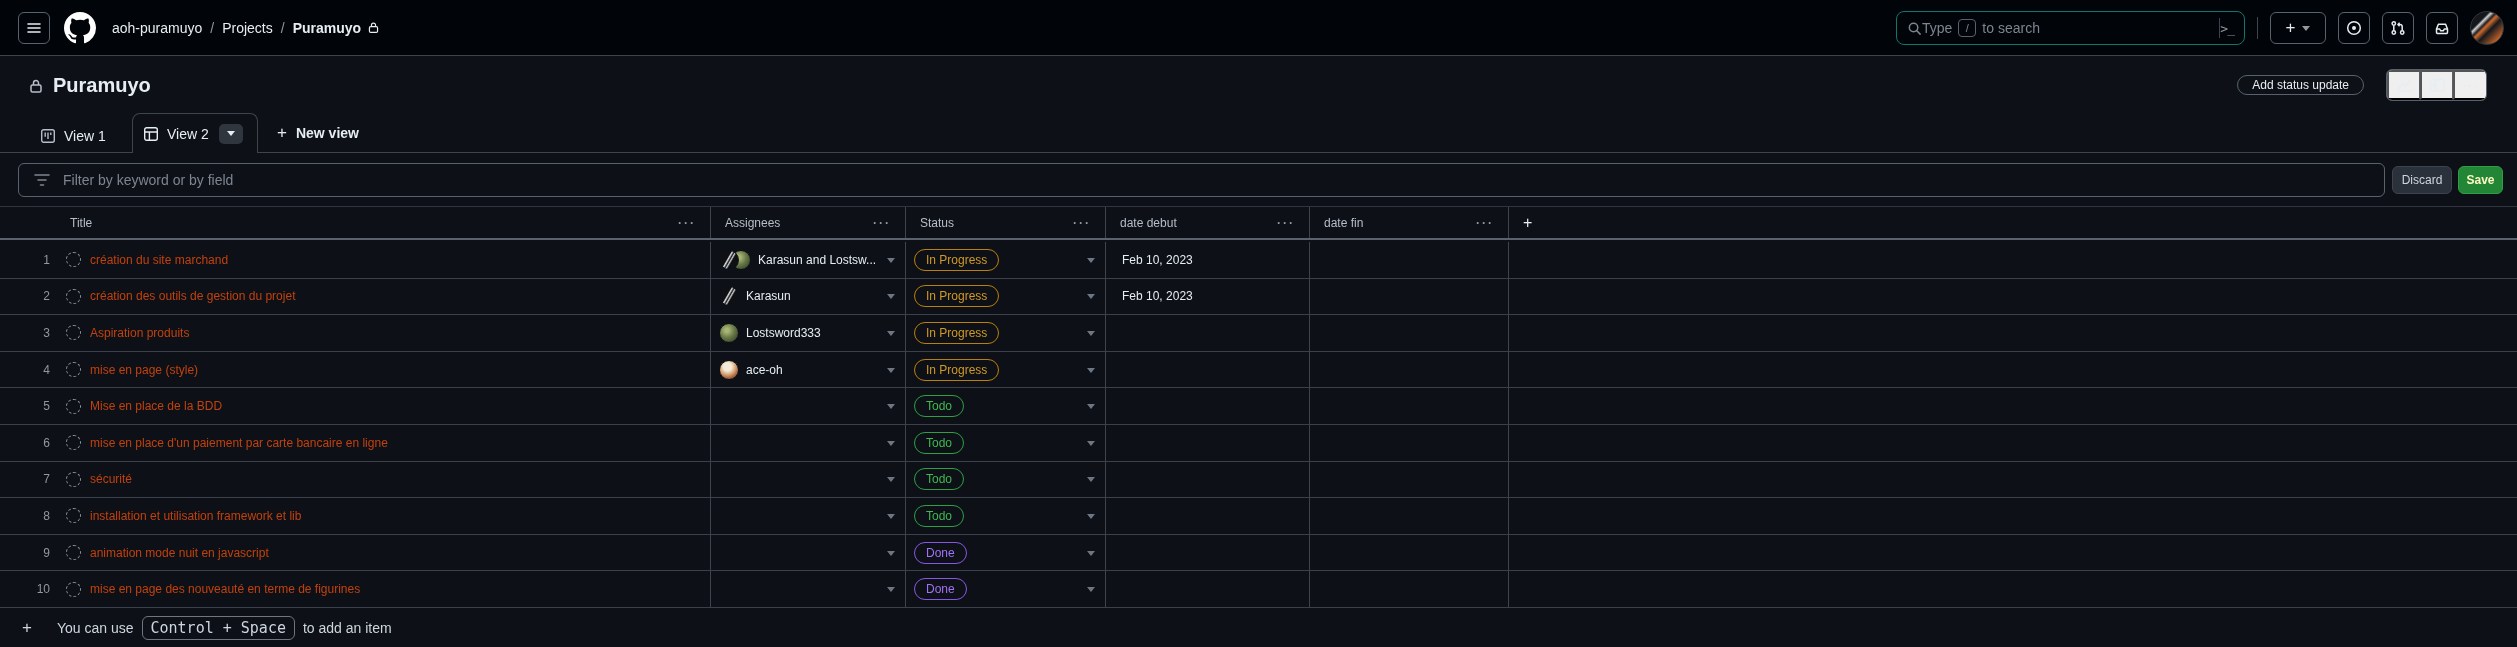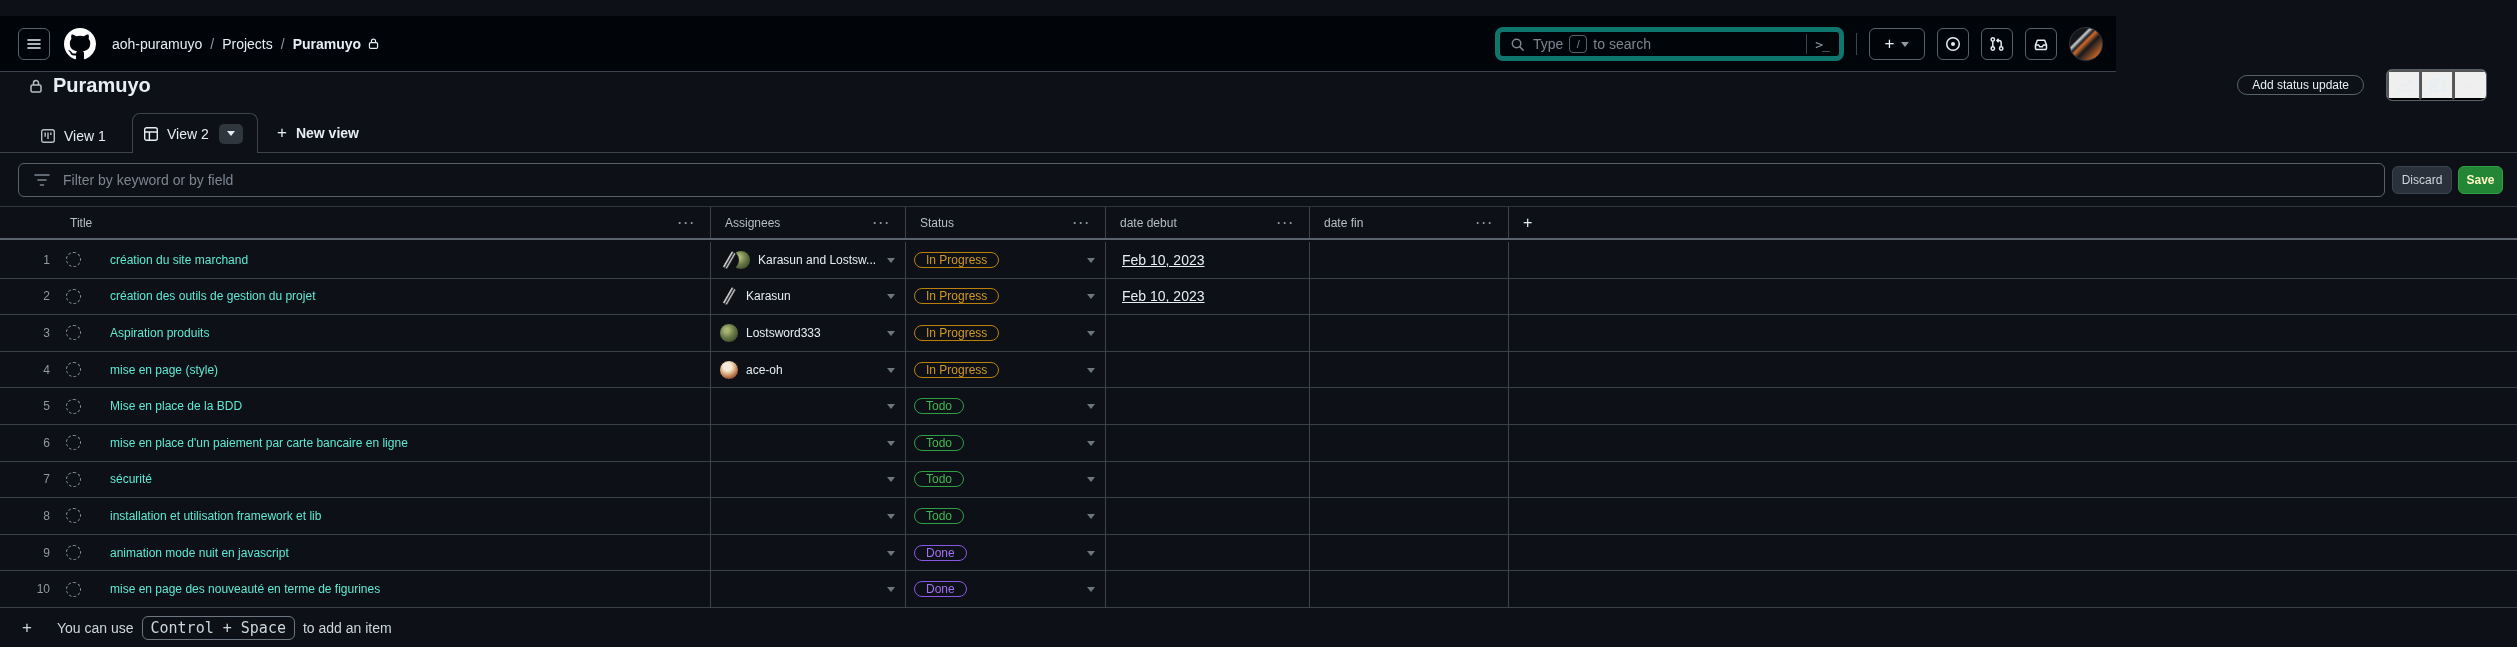--- a/index.html
+++ b/index.html
@@ -1,33 +1,33 @@
 <!DOCTYPE html>
 <html><head>
 <meta charset="utf-8">
 <style>
   * { box-sizing: border-box; margin: 0; padding: 0; }
   html,body { background:#010409; }
   body { font-family: "Liberation Sans", "DejaVu Sans", sans-serif; color:#e6edf3; }
   .canvas { position:relative; width:2517px; height:647px; background:#0d1117; overflow:hidden; }
 
   
-  .topbar { position:absolute; left:0; top:16px; width:2116px; height:56px; background:#010409;
+  .topbar { position:absolute; left:0; top:0; width:2517px; height:56px; background:#010409;
             border-bottom:1px solid #3d444d; display:flex; align-items:center; }
   .iconbtn { width:32px; height:32px; border:1px solid #58626d; border-radius:6px; background:transparent;
              display:flex; align-items:center; justify-content:center; color:#e6edf3; flex:none; }
   .hamburger { margin-left:18px; }
   .gh-logo { margin-left:14px; width:32px; height:32px; flex:none; }
   .crumbs { margin-left:16px; font-size:14px; display:flex; align-items:center; gap:8px; white-space:nowrap; }
   .crumb { color:#e6edf3; }
   .crumb-sep { color:#9198a1; }
   .crumb-strong { font-weight:600; display:flex; align-items:center; gap:6px; }
   .topbar-right { position:absolute; right:13px; top:0; height:56px; display:flex; align-items:center; gap:12px; }
-  .searchbox { width:349px; height:34px; border:5px solid #0f766e; border-radius:8px; display:flex;
-               align-items:center; padding:0 10px; gap:8px; color:#7d8590; font-size:14px; background:transparent; }
+  .searchbox { width:349px; height:34px; border:1px solid #0f766e; border-radius:8px; display:flex;
+               align-items:center; padding:0 10px; gap:0; color:#7d8590; font-size:14px; background:transparent; }
   .search-placeholder { display:flex; align-items:center; gap:6px; flex:1; }
   .kbd-slash { width:18px; height:18px; border:1px solid #58626d; border-radius:4px; font-size:11px;
                display:flex; align-items:center; justify-content:center; color:#7d8590; }
   .search-divider { width:1px; height:20px; background:#3d444d; }
   .terminal-hint { font-family:"DejaVu Sans Mono", monospace; font-size:13px; color:#9198a1; letter-spacing:-1px; }
   .bar-divider { width:1px; height:22px; background:#3d444d; }
   .plusbtn { width:56px; display:flex; align-items:center; justify-content:center; gap:7px; }
   .caret-down { width:0; height:0; border-left:4px solid transparent; border-right:4px solid transparent;
                 border-top:5px solid #9198a1; display:inline-block; }
   .avatar-self { width:34px; height:34px; border-radius:50%; border:1px solid #30363d; flex:none; }
@@ -82,31 +82,31 @@
   .th-menu { color:#9198a1; font-weight:bold; letter-spacing:2px; font-size:12px; }
 
   .tbody { position:absolute; left:0; top:242px; width:2517px; height:366px; display:flex; flex-direction:column; }
   .tr { flex:1; display:grid; grid-template-columns:711px 195px 200px 204px 199px 1fr;
         border-bottom:1px solid #3a414b; }
   .td { display:flex; align-items:center; border-right:1px solid #3d444d; overflow:hidden; position:relative; }
   .td:last-child { border-right:none; }
   .td-title { padding-left:20px; gap:0; }
   .rownum { width:30px; text-align:right; color:#9198a1; font-size:12px; flex:none; }
   .draft-icon { width:15px; height:15px; border:1.6px dashed #8b949e; border-radius:50%; margin-left:16px; flex:none; }
-  .row-title { margin-left:29px; font-size:12px; color:#5eead4; white-space:nowrap; }
+  .row-title { margin-left:9px; font-size:12px; color:#c2410c; white-space:nowrap; }
   .td-assignee { padding:0 22px 0 8px; gap:7px; }
   .avatars { position:relative; height:20px; flex:none; }
   .avatar { position:absolute; top:0; width:20px; height:20px; border-radius:50%; border:1px solid #0d1117; }
   .assignee-name { font-size:12px; color:#e6edf3; white-space:nowrap; overflow:hidden; }
   .cell-caret { position:absolute; right:10px; top:50%; margin-top:-2px; width:0; height:0;
                 border-left:4px solid transparent; border-right:4px solid transparent; border-top:5px solid #6e7681; }
   .td-status { padding:0 22px 0 8px; }
-  .pill { height:16px; padding:0 11px; border-radius:999px; border:1px solid; font-size:12px;
+  .pill { height:22px; padding:0 11px; border-radius:999px; border:1px solid; font-size:12px;
           display:inline-flex; align-items:center; background:transparent; white-space:nowrap; }
-  .td-date { padding-left:16px; font-size:14px; color:#e6edf3;text-decoration:underline; }
+  .td-date { padding-left:16px; font-size:12px; color:#e6edf3; }
 
   
   .tfoot { position:absolute; left:0; top:608px; width:2517px; height:39px; display:flex; align-items:center; background:#0d1117; }
   .foot-plus { margin-left:22px; font-size:17px; color:#cdd5dd; }
   .foot-text { margin-left:25px; font-size:14px; color:#cdd5dd; display:flex; align-items:center; gap:8px; }
   .kbd { border:1px solid #6e7681; border-radius:6px; padding:2px 8px; font-size:15px; color:#cdd5dd;
          font-family:"DejaVu Sans Mono", monospace; }
   svg { display:block; }
 </style>
 </head>

